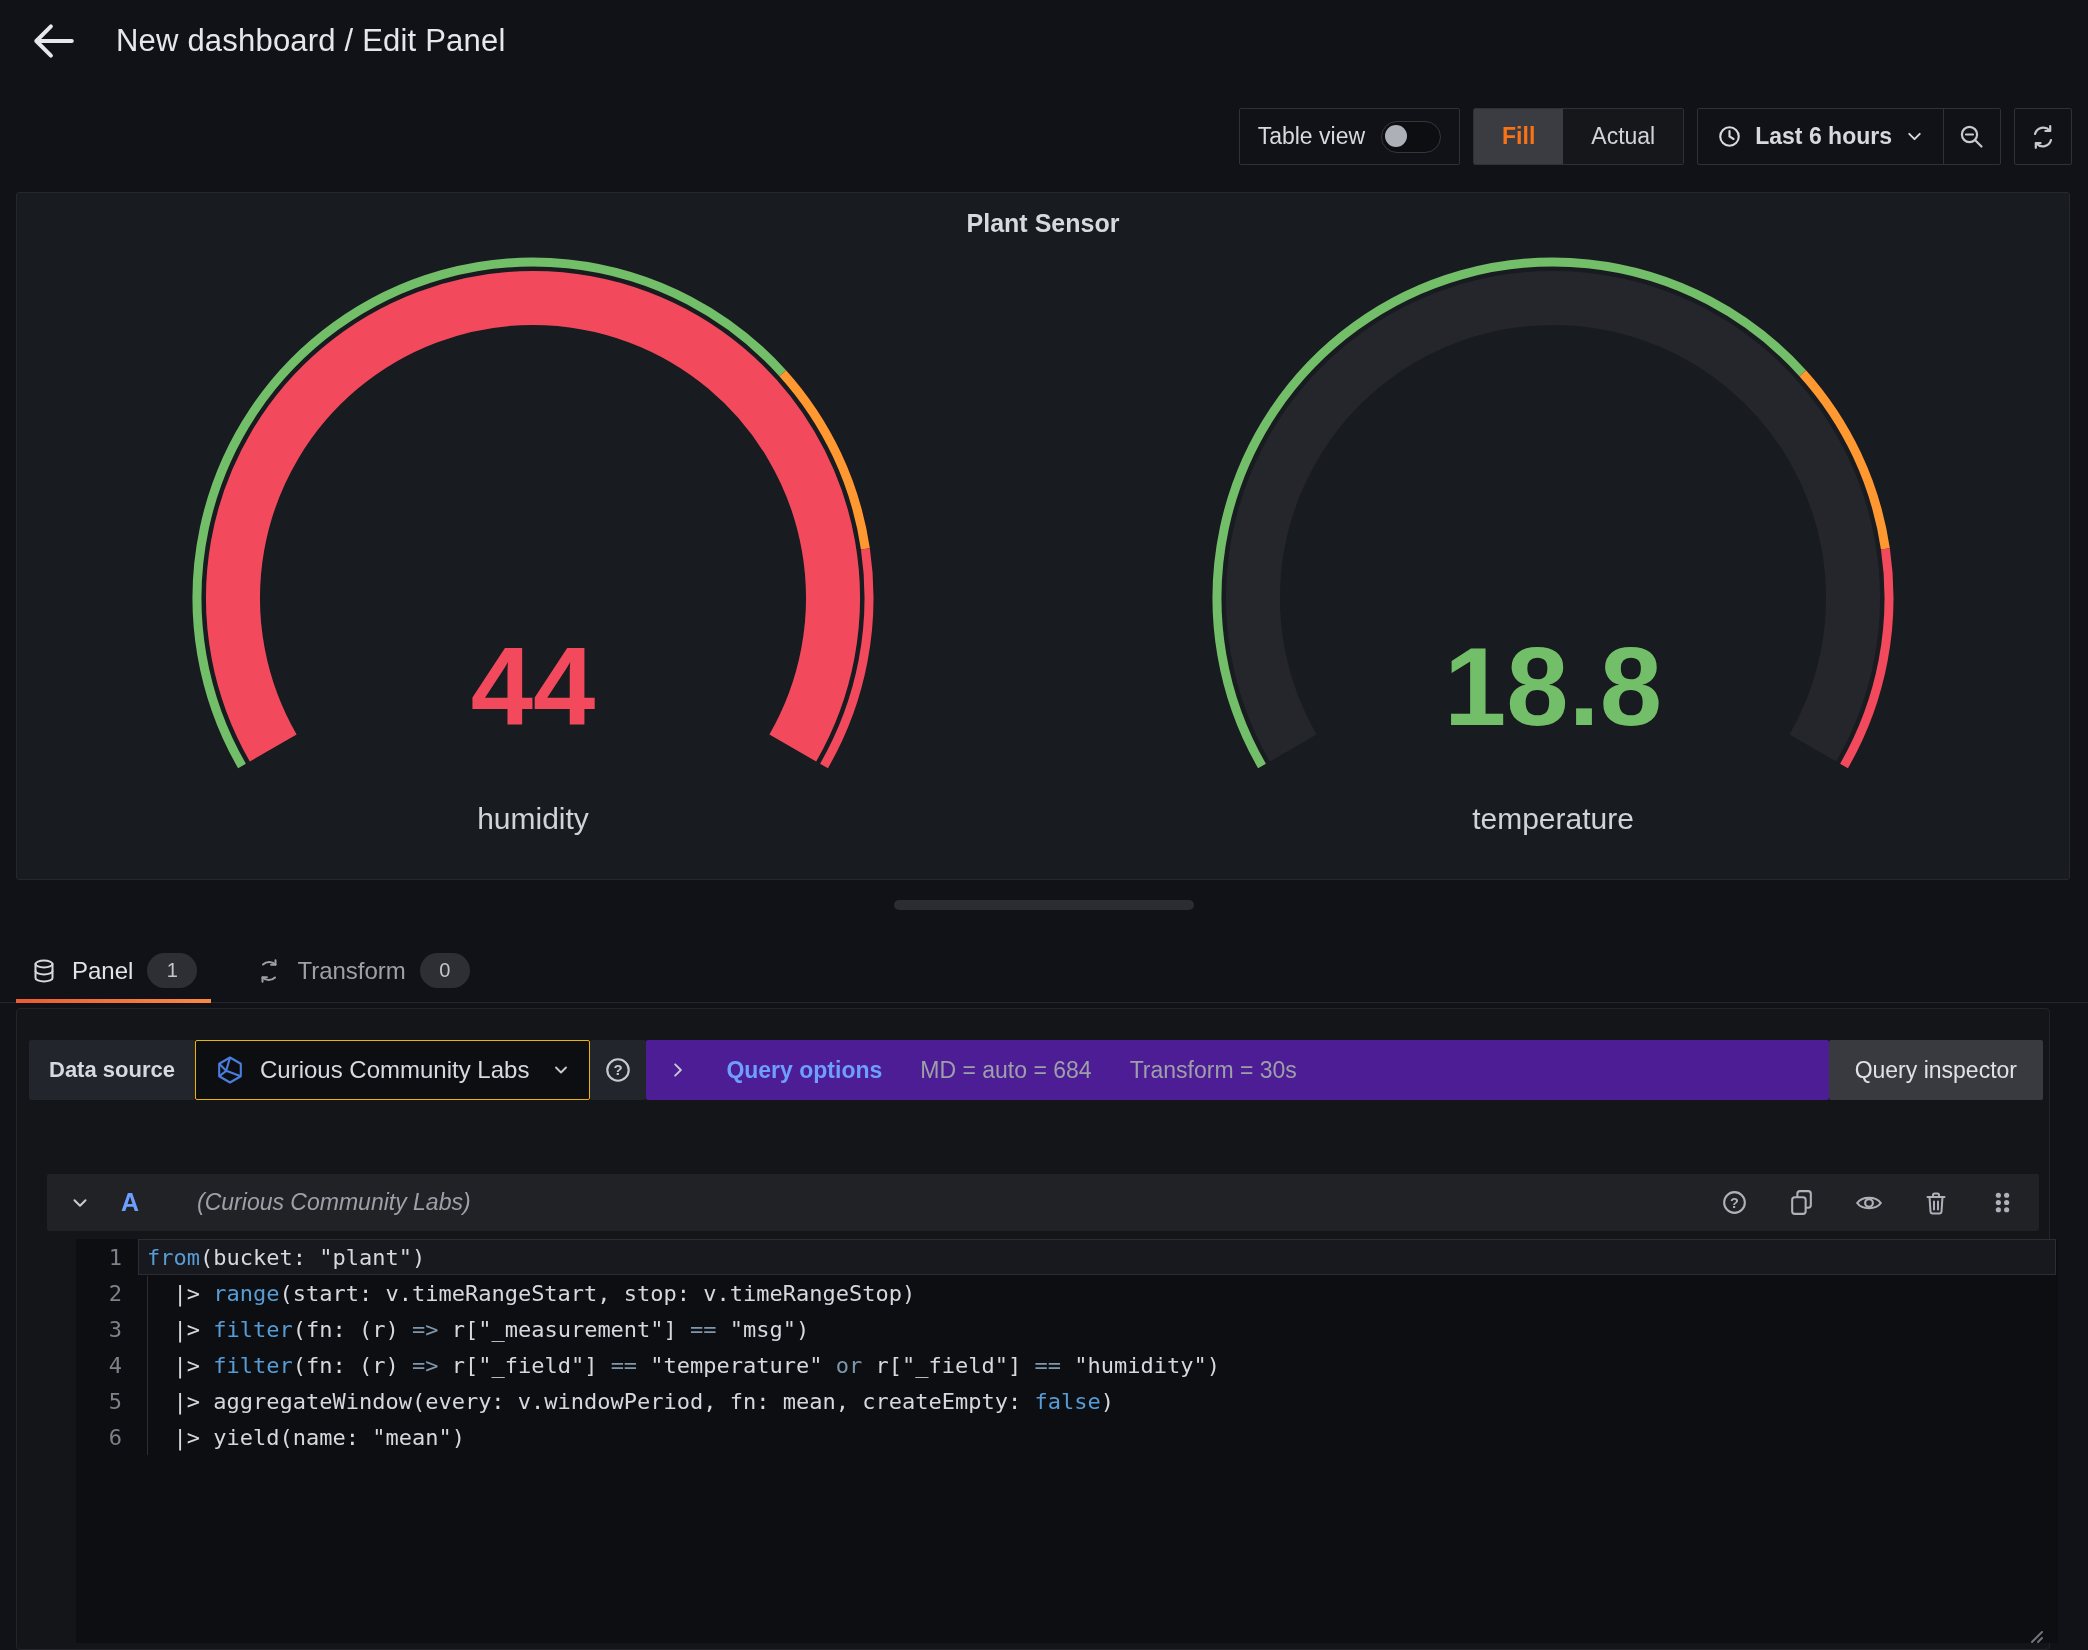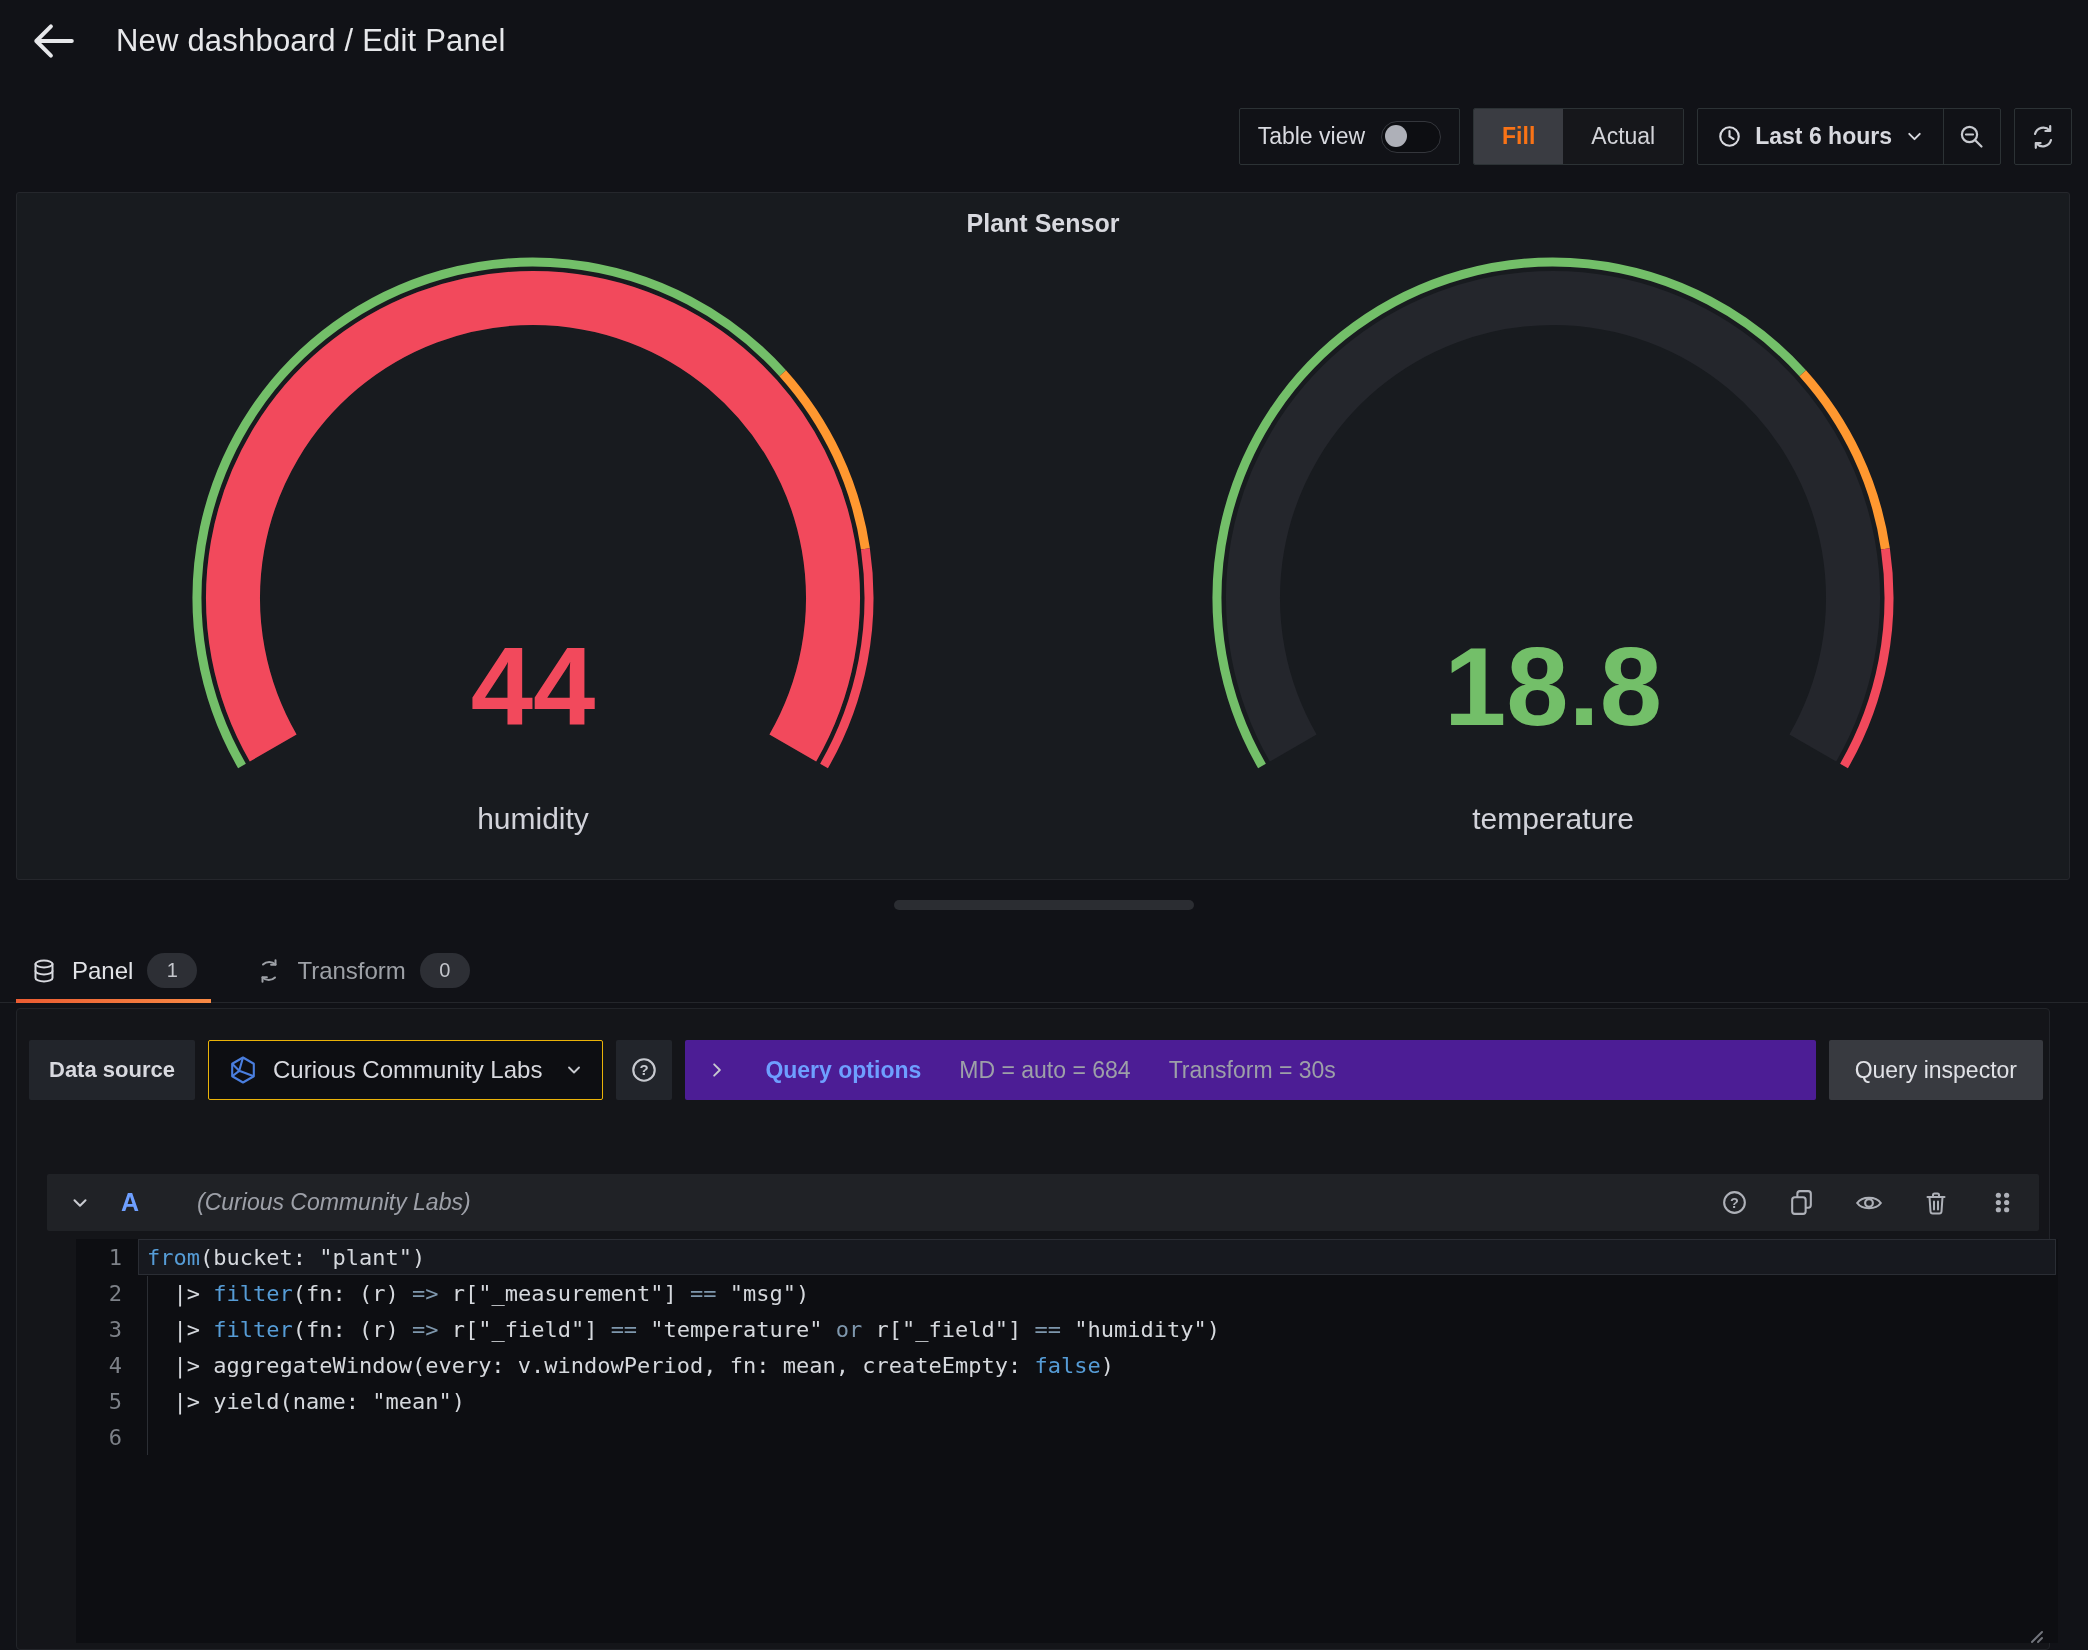--- a/index.html
+++ b/index.html
@@ -41,21 +41,21 @@
   .tab.idle .tab-label{color:#9da0a6;}
   .tab.active{color:#d8d9df;}
   .tab.idle{color:#9da0a6;}
   .tab-badge{background:#2d2f35;color:#c4c6cc;font-size:20px;min-width:20px;text-align:center;
              padding:6px 15px;border-radius:20px;}
   .tab-underline{position:absolute;left:0;right:0;bottom:-1px;height:4px;
                  background:linear-gradient(90deg,#eb5c32,#f98a45);}
   
   .bottom-card{position:absolute;top:1008px;left:16px;width:2034px;height:642px;background:#141519;
                border:1px solid #222429;border-radius:4px;box-sizing:border-box;padding:31px 6px 0 12px;}
-  .ds-row{display:flex;gap:13px;height:60px;align-items:stretch;}
+  .ds-row{display:flex;height:60px;align-items:stretch;}
   .chip{display:flex;align-items:center;background:#22252b;border-radius:2px;padding:0 20px;
         font-size:22px;font-weight:700;color:#d8d9df;}
   .ds-select{display:flex;align-items:center;gap:14px;background:#0d0e12;border:1px solid #eab308;
              border-radius:2px;padding:0 18px;cursor:pointer;}
   .ds-select .val{font-size:24px;color:#d8d9df;}
   .sq-btn{display:flex;align-items:center;justify-content:center;width:56px;background:#22252b;
           border-radius:2px;color:#c7c9cf;cursor:pointer;}
   .opt-bar{flex:1;display:flex;align-items:center;gap:38px;background:#4c1d95;border-radius:2px;
            padding:0 22px;cursor:pointer;}
   .opt-label{font-size:23px;font-weight:600;color:#6e9fff;}
@@ -275,20 +275,21 @@
           <div>1</div>
           <div>2</div>
           <div>3</div>
           <div>4</div>
           <div>5</div>
           <div>6</div>
         </div>
       <div class="code-area" id="code-area">
         <div class="indent-guide"></div>
       <div class="code-line"><span class="tok-kw">from</span><span class="tok-d">(bucket: "plant")</span></div>
+          <div class="code-line"><span class="tok-d">  |&gt; </span><span class="tok-kw">range</span><span class="tok-d">(start: v.timeRangeStart, stop: v.timeRangeStop)</span></div>
           <div class="code-line"><span class="tok-d">  |&gt; </span><span class="tok-kw">filter</span><span class="tok-d">(fn: (r) </span><span class="tok-op">=&gt;</span><span class="tok-d"> r["_measurement"] </span><span class="tok-op">==</span><span class="tok-d"> "msg")</span></div>
           <div class="code-line"><span class="tok-d">  |&gt; </span><span class="tok-kw">filter</span><span class="tok-d">(fn: (r) </span><span class="tok-op">=&gt;</span><span class="tok-d"> r["_field"] </span><span class="tok-op">==</span><span class="tok-d"> "temperature" </span><span class="tok-op">or</span><span class="tok-d"> r["_field"] </span><span class="tok-op">==</span><span class="tok-d"> "humidity")</span></div>
           <div class="code-line"><span class="tok-d">  |&gt; aggregateWindow(every: v.windowPeriod, fn: mean, createEmpty: </span><span class="tok-kw">false</span><span class="tok-d">)</span></div>
           <div class="code-line"><span class="tok-d">  |&gt; yield(name: "mean")</span></div>
         </div>
     </div>
 
     <svg class="resize-corner" width="24" height="24" viewBox="0 0 24 24" fill="none" stroke="currentColor" stroke-width="2" stroke-linecap="round">
       <path d="M21 11 L11 21"></path>
         <path d="M21 17 L17 21"></path>

